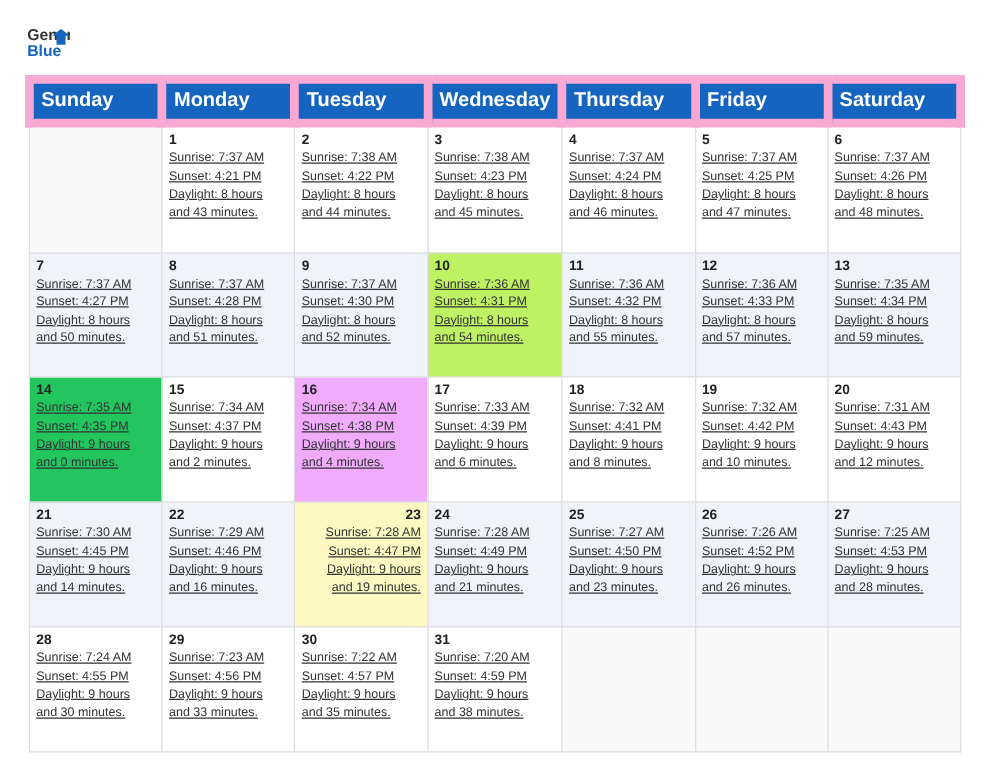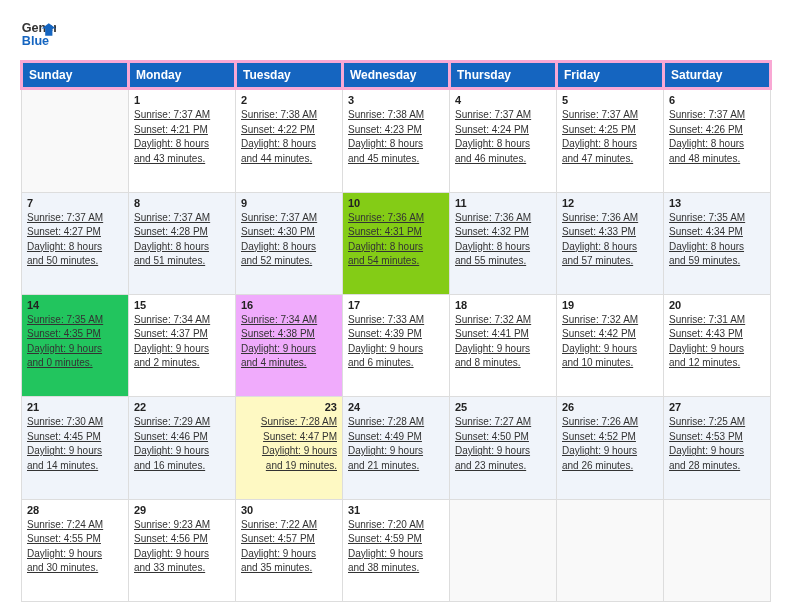--- a/index.html
+++ b/index.html
@@ -48,25 +48,25 @@
       margin-top: 2px;
     }
     .calendar {
       width: 100%;
       border-collapse: collapse;
       flex: 1;
     }
     .calendar th {
       background-color: #1565C0;
       color: #ffffff;
-      font-size: 12px;
+      font-size: 16px;
       font-weight: bold;
       padding: 5px 6px;
       text-align: left;
-      border: 3px solid #f9a8d4;
+      border: 7px solid #f9a8d4;
     }
     .calendar td {
       border: 1px solid #ddd;
       vertical-align: top;
       padding: 4px 5px;
       font-size: 9.5px;
       color: #333;
       width: calc(100% / 7);
       height: 80px;
     }
@@ -185,21 +185,21 @@
 Daylight: 8 hours
 and 51 minutes.</div>
           </td>
           <td style="background-color: rgb(240, 244, 250);">
             <span class="day-num">9</span>
             <div class="day-info" style="white-space: pre-line;">Sunrise: 7:37 AM
 Sunset: 4:30 PM
 Daylight: 8 hours
 and 52 minutes.</div>
           </td>
-          <td style="background-color: #84cc16;">
+          <td style="background-color: #bef264;">
             <span class="day-num">10</span>
             <div class="day-info" style="white-space: pre-line;">Sunrise: 7:36 AM
 Sunset: 4:31 PM
 Daylight: 8 hours
 and 54 minutes.</div>
           </td>
           <td style="background-color: rgb(240, 244, 250);">
             <span class="day-num">11</span>
             <div class="day-info" style="white-space: pre-line;">Sunrise: 7:36 AM
 Sunset: 4:32 PM
@@ -326,21 +326,21 @@
         <tr>
           <td style="background-color: rgb(255, 255, 255);">
             <span class="day-num">28</span>
             <div class="day-info" style="white-space: pre-line;">Sunrise: 7:24 AM
 Sunset: 4:55 PM
 Daylight: 9 hours
 and 30 minutes.</div>
           </td>
           <td style="background-color: rgb(255, 255, 255);">
             <span class="day-num">29</span>
-            <div class="day-info" style="white-space: pre-line;">Sunrise: 9:23 AM
+            <div class="day-info" style="white-space: pre-line;">Sunrise: 7:23 AM
 Sunset: 4:56 PM
 Daylight: 9 hours
 and 33 minutes.</div>
           </td>
           <td style="background-color: rgb(255, 255, 255);">
             <span class="day-num">30</span>
             <div class="day-info" style="white-space: pre-line;">Sunrise: 7:22 AM
 Sunset: 4:57 PM
 Daylight: 9 hours
 and 35 minutes.</div>

